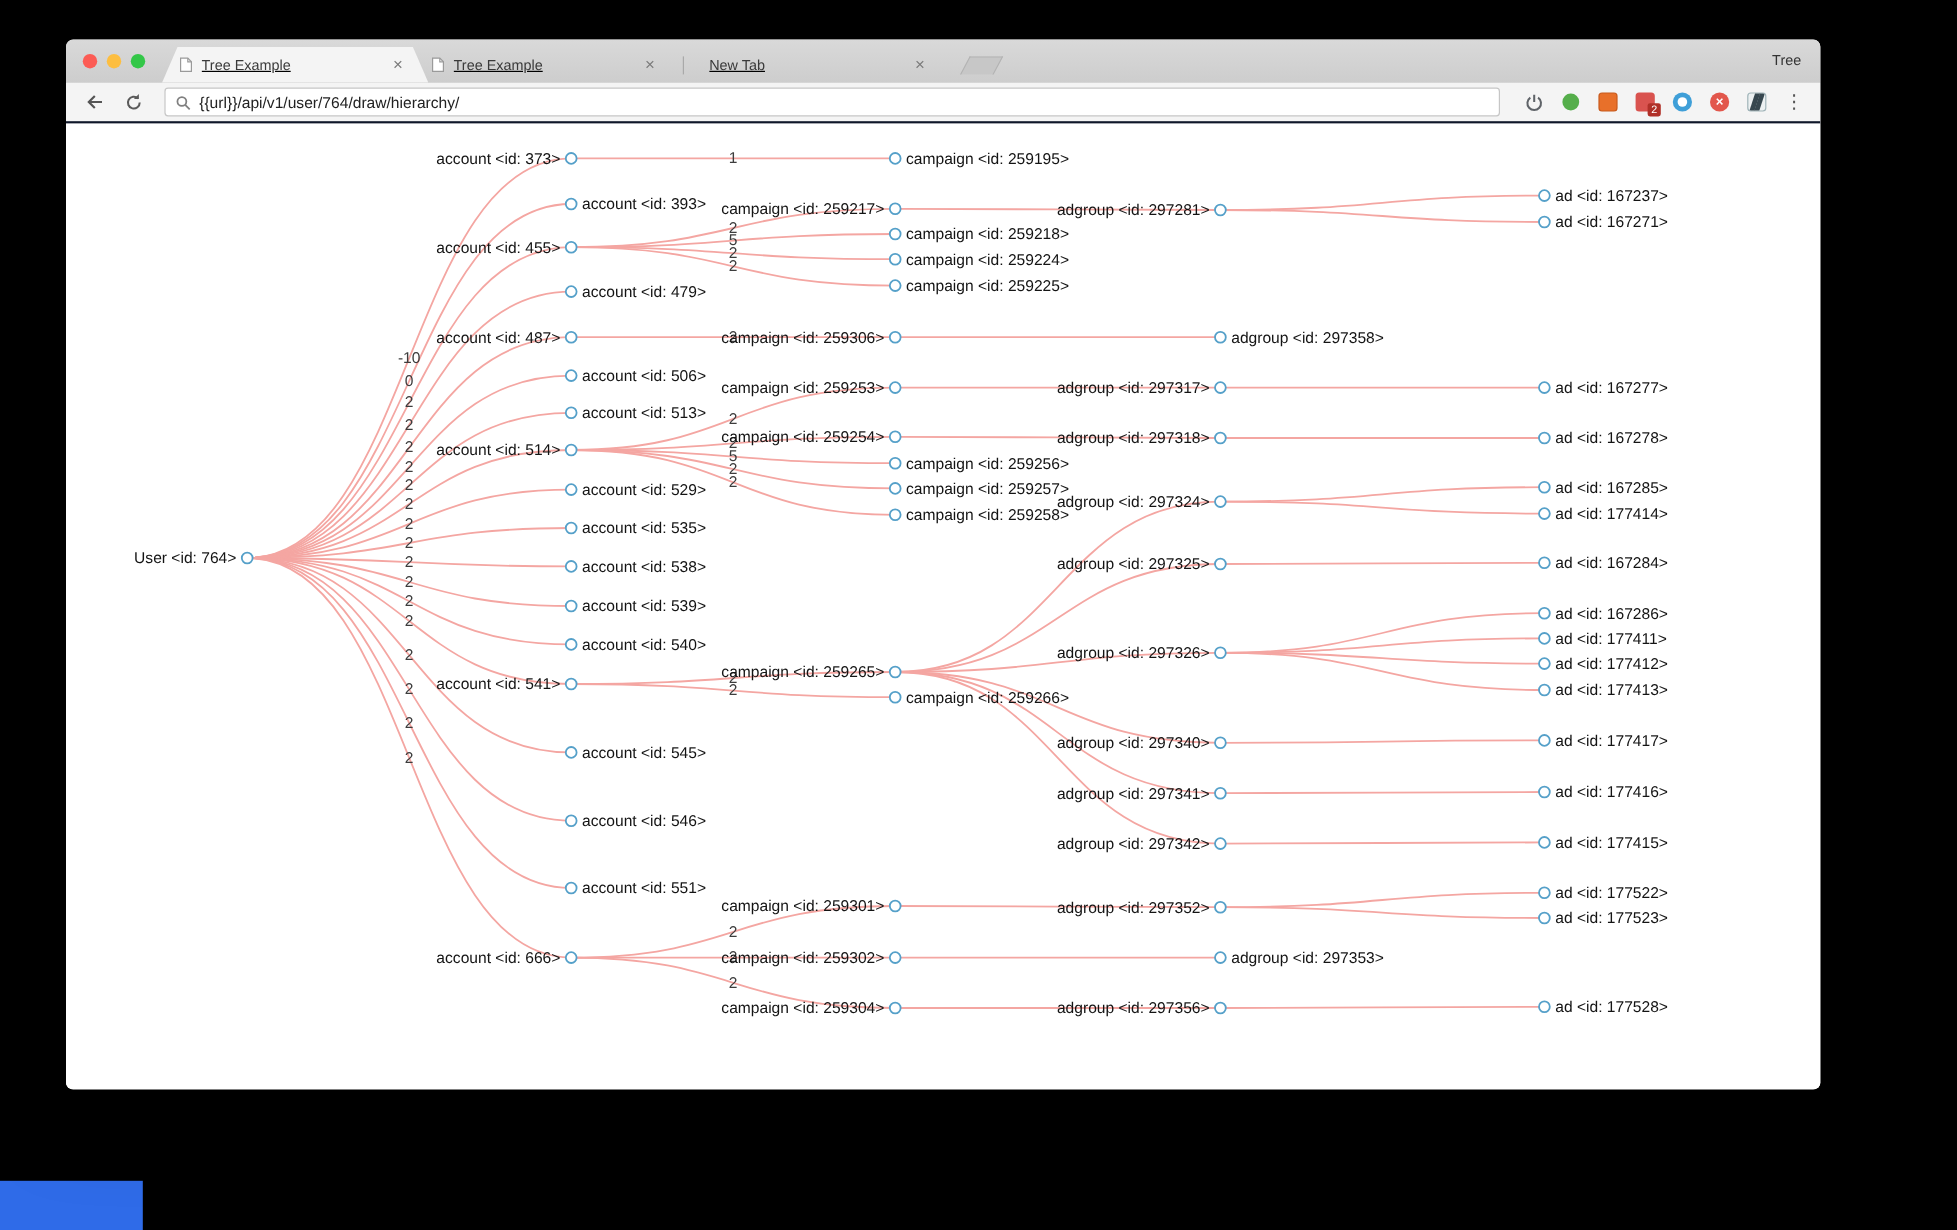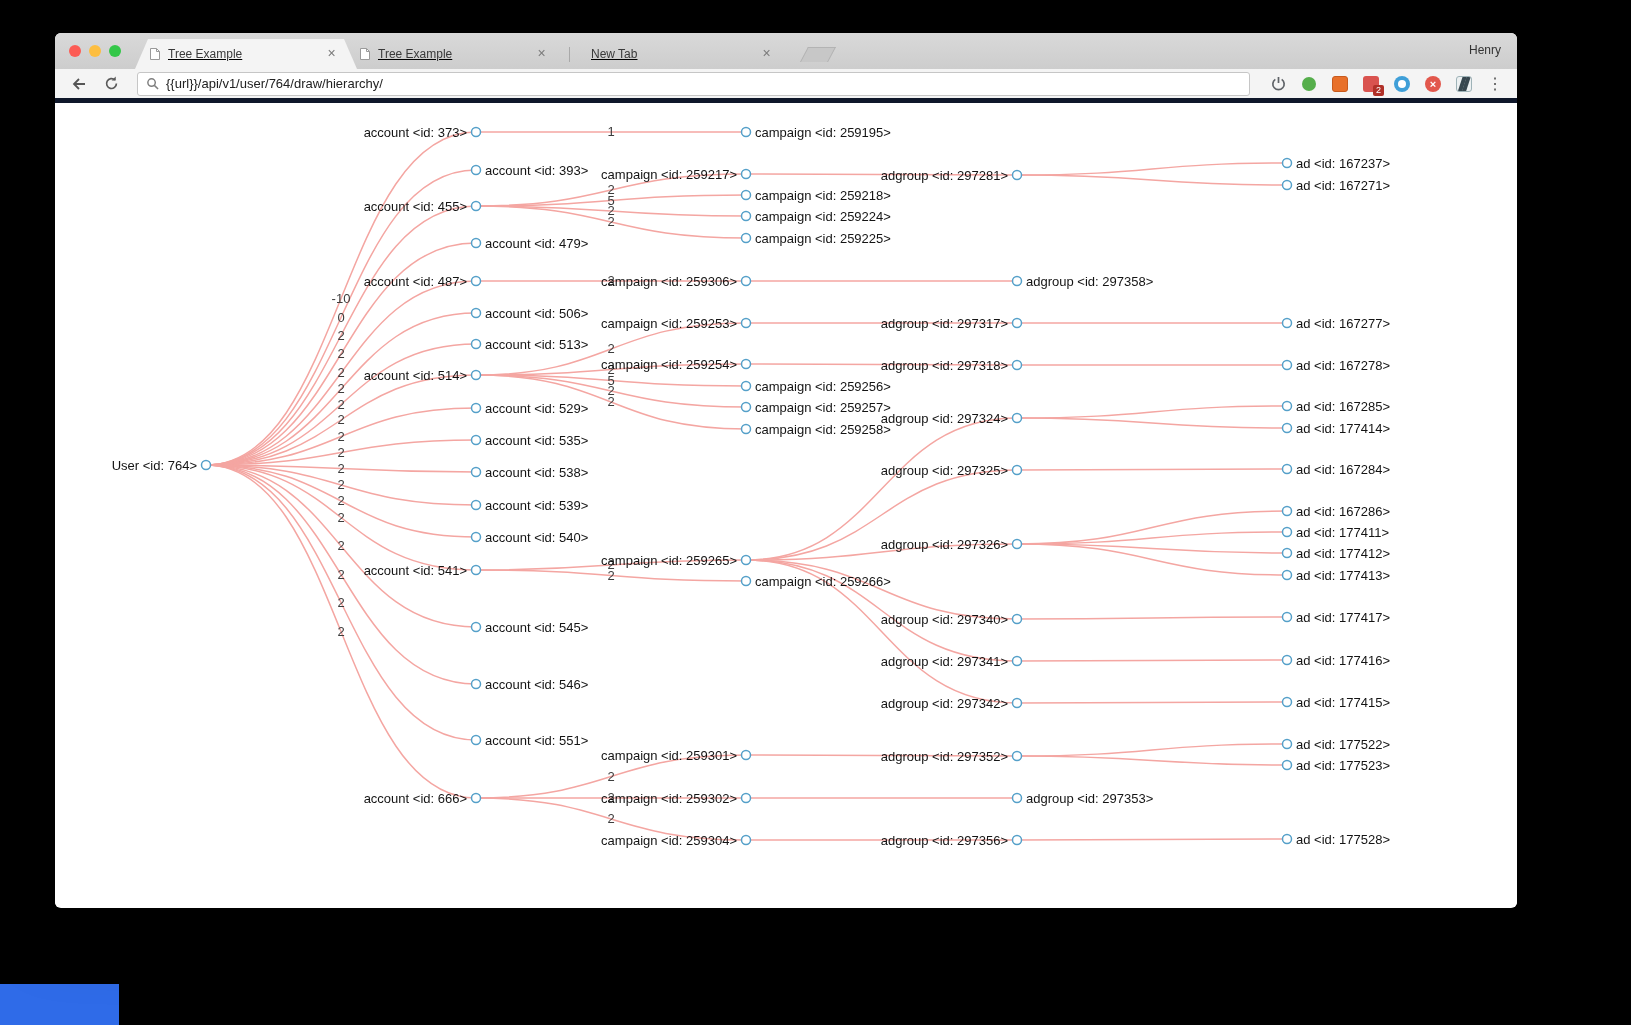--- a/index.html
+++ b/index.html
@@ -25,21 +25,21 @@
   .tab .title { font-size:12px; color:#3a3a3a; white-space:nowrap; overflow:hidden;
                 text-overflow:ellipsis; flex:1; margin-left:7px; }
   .tab .close { position:absolute; right:18px; top:7px; font-size:14px; color:#7b7b7b;
                 line-height:15px; width:15px; text-align:center; }
   .tab-divider { width:1px; height:15px; background:#a9a9a9; align-self:center; margin:0 0 0 14px; z-index:2; }
   .newtab { width:28px; height:15px; background:#c7c7c7; margin:0 0 7px 24px;
             transform:skewX(-28deg); border:1px solid #b3b3b3; border-bottom:none; }
   .profile { position:absolute; right:16px; top:10px; font-size:12px; color:#333; }
 
   
-  .toolbar { height:34px; background:#f4f4f4; border-bottom:5px solid #0f172a;
+  .toolbar { height:34px; background:#f4f4f4; border-bottom:2px solid #0f172a;
              display:flex; align-items:center; padding:0 12px; gap:8px;justify-content:center; }
   .navbtn { width:24px; height:24px; display:flex; align-items:center; justify-content:center;
             color:#5a5a5a; font-size:17px; border-radius:3px; }
   .omnibox { flex:1; height:24px; background:#fff; border:1px solid #c6c6c6; border-radius:3px;
              display:flex; align-items:center; padding:0 8px; margin:0 6px; }
   .omnibox .url { font-size:13px; color:#222; margin-left:7px; white-space:nowrap; }
   .ext { display:flex; align-items:center; gap:11px; margin-left:4px; }
   .extbtn { position:relative; width:20px; height:20px; display:flex; align-items:center; justify-content:center; }
   .ext-green { width:14px; height:14px; border-radius:50%; background:#55ae4b; }
   .ext-orange { width:16px; height:16px; border-radius:3px; background:#e8702a; border:1px solid #c85a1d; }
@@ -99,21 +99,21 @@
           <span class="close">×</span>
         </div>
         <div class="tab-divider"></div>
         <div class="tab">
           <span class="title">New Tab</span>
           <span class="close">×</span>
         </div>
         <div class="newtab"></div>
       </div>
 
-      <div class="profile">Henry</div>
+      <div class="profile">Tree</div>
     </div>
 
     <div class="toolbar">
       <div class="navbtn">
         <svg width="18" height="18" viewBox="0 0 18 18">
           <path d="M15 9 H4 M9 4 L4 9 l5 5" fill="none" stroke="#555" stroke-width="1.8"></path>
         </svg>
       </div>
       <div class="navbtn">
         <svg width="17" height="17" viewBox="0 0 18 18">

